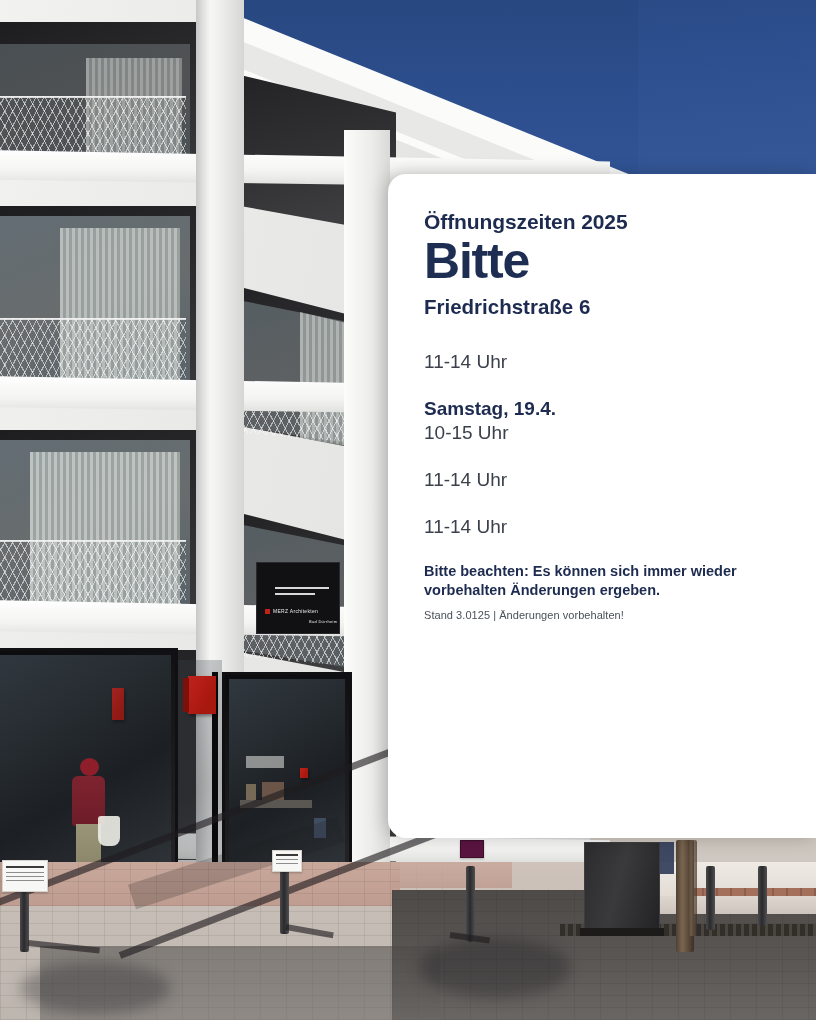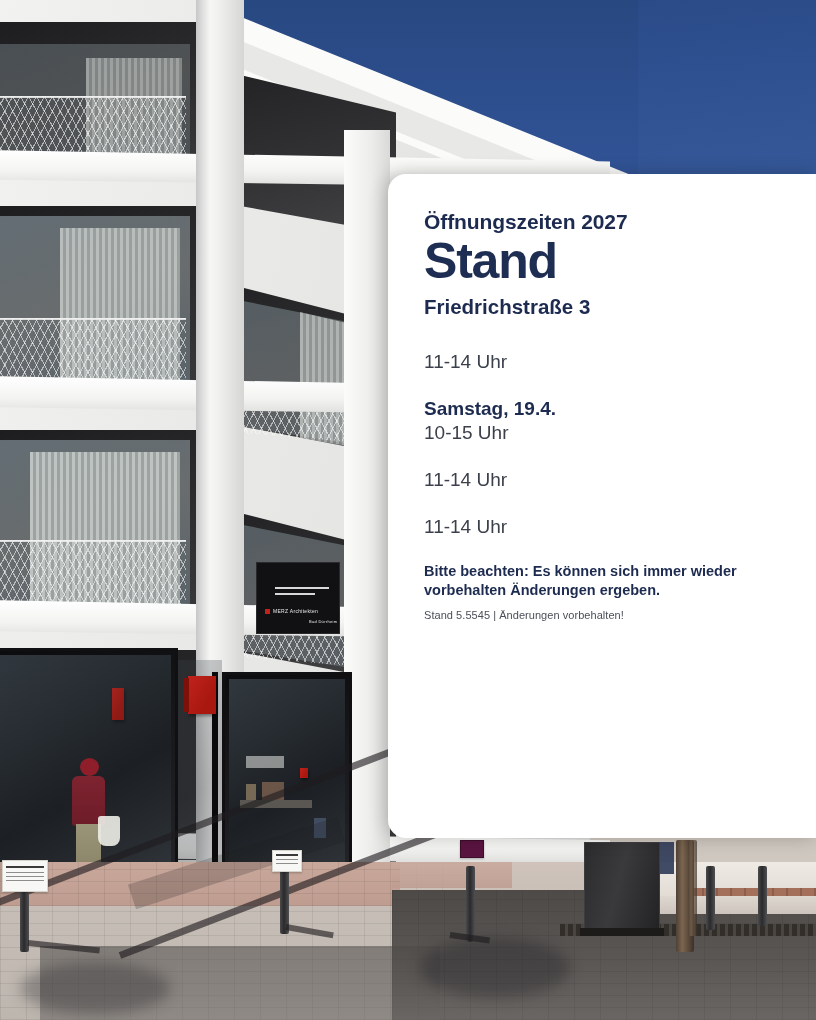--- a/index.html
+++ b/index.html
@@ -472,23 +472,23 @@
 
     <div class="tree" style="left:676px; top:840px; width:18px; height:112px;"></div>
     <div class="tree" style="left:688px; top:840px; width:9px; height:96px; opacity:.7;"></div>
 
     <div style="position:absolute; left:660px; top:842px; width:14px; height:32px; background:#2f3a58; opacity:.9;"></div>
 
   </div>
 
   <div class="card">
 
-    <div class="kicker">Öffnungszeiten 2027</div>
-    <div class="headline">Stand</div>
-    <div class="sub">Friedrichstraße 3</div>
+    <div class="kicker">Öffnungszeiten 2025</div>
+    <div class="headline">Bitte</div>
+    <div class="sub">Friedrichstraße 6</div>
 
     <div class="hours">
 
       <div class="hour-row">
         <div class="hour-time">11-14 Uhr</div>
       </div>
 
       <div class="hour-row">
         <div class="hour-day">Samstag, 19.4.</div>
         <div class="hour-time">10-15 Uhr</div>
@@ -498,17 +498,17 @@
         <div class="hour-time">11-14 Uhr</div>
       </div>
 
       <div class="hour-row">
         <div class="hour-time">11-14 Uhr</div>
       </div>
 
     </div>
 
     <div class="notice">Bitte beachten: Es können sich immer wieder vorbehalten Änderungen ergeben.</div>
-    <div class="stand">Stand 5.5545 | Änderungen vorbehalten!</div>
+    <div class="stand">Stand 3.0125 | Änderungen vorbehalten!</div>
 
   </div>
 
 </div>
 
 </body></html>

